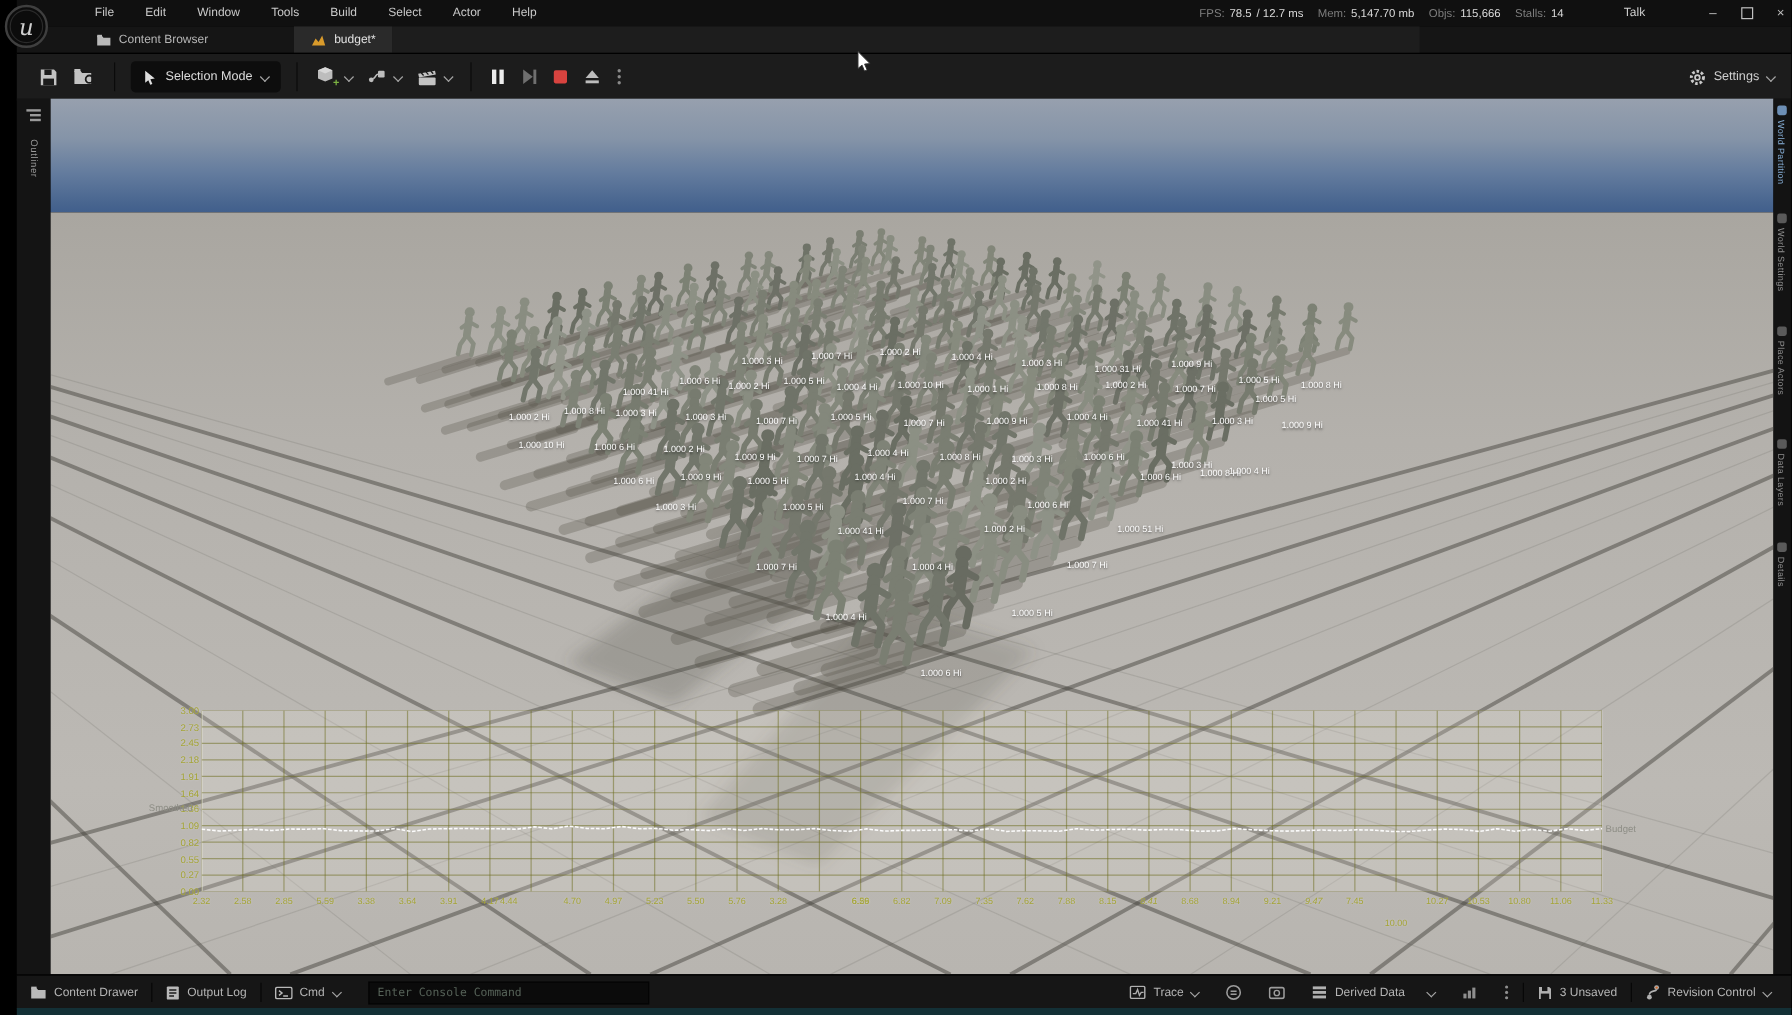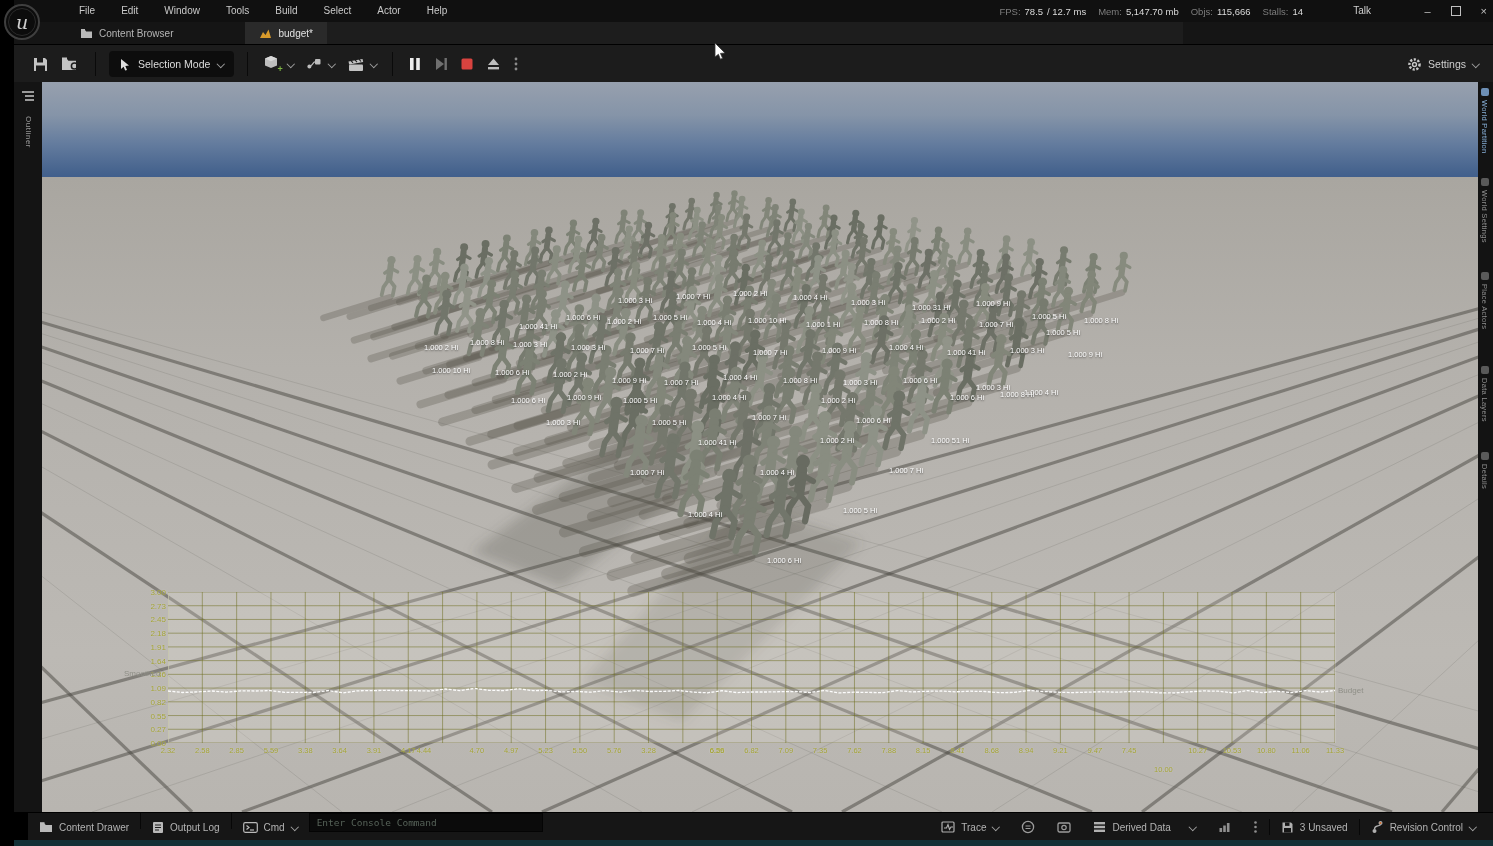--- a/index.html
+++ b/index.html
@@ -55,24 +55,24 @@
   
   .graph{position:absolute;left:48px;top:505px;width:1300px;height:176px;z-index:3;pointer-events:none;}
   .plotbg{position:absolute;left:78px;top:5px;width:1167px;height:151px;background:rgba(238,235,224,.20);border-left:1px solid rgba(255,255,255,.55);}
   .gy{position:absolute;left:24px;width:52px;text-align:right;font-size:8px;color:#a4a437;text-shadow:0 0 2px rgba(255,255,255,.35);}
   .gx{position:absolute;width:32px;text-align:center;font-size:7.5px;color:#a4a437;text-shadow:0 0 2px rgba(255,255,255,.35);top:159px;}
   #graph-grid,#graph-series{position:absolute;left:78px;top:5px;}
   .smoothed{position:absolute;left:34px;top:82px;font-size:8px;color:#8e8e86;}
   .budget{position:absolute;left:1248px;top:99px;font-size:8px;color:#8e8e86;}
 
   
-  .statusbar{position:absolute;left:28px;right:0;top:812px;height:28px;background:#161616;border-top:1px solid #000;display:flex;font-size:10px;color:#b4b4b4;}
+  .statusbar{position:absolute;left:14px;right:0;top:812px;height:28px;background:#161616;border-top:1px solid #000;display:flex;align-items:center;font-size:10px;color:#b4b4b4;}
   .sbtn{display:flex;align-items:center;gap:6px;padding:0 11px;height:100%;white-space:nowrap;}
   .ssep{width:1px;height:16px;background:#070707;}
-  .console-input{width:218px;height:17px;background:#0b0b0b;border:1px solid #040404;color:#9fb3a7;font-family:"DejaVu Sans Mono",monospace;font-size:9.5px;padding:0 7px;margin-left:0;}
+  .console-input{width:218px;height:17px;background:#0b0b0b;border:1px solid #040404;color:#9fb3a7;font-family:"DejaVu Sans Mono",monospace;font-size:9.5px;padding:0 7px;margin-left:12px;}
   .console-input::placeholder{color:#566258;}
   .sb-right{margin-left:auto;display:flex;align-items:center;height:100%;}
   .bottomstrip{position:absolute;left:14px;right:0;top:840px;height:6px;background:#133036;}
 
   .cursor{position:absolute;left:714px;top:42px;z-index:20;}
   svg{display:block;}
 </style>
 </head>
 <body>
 

